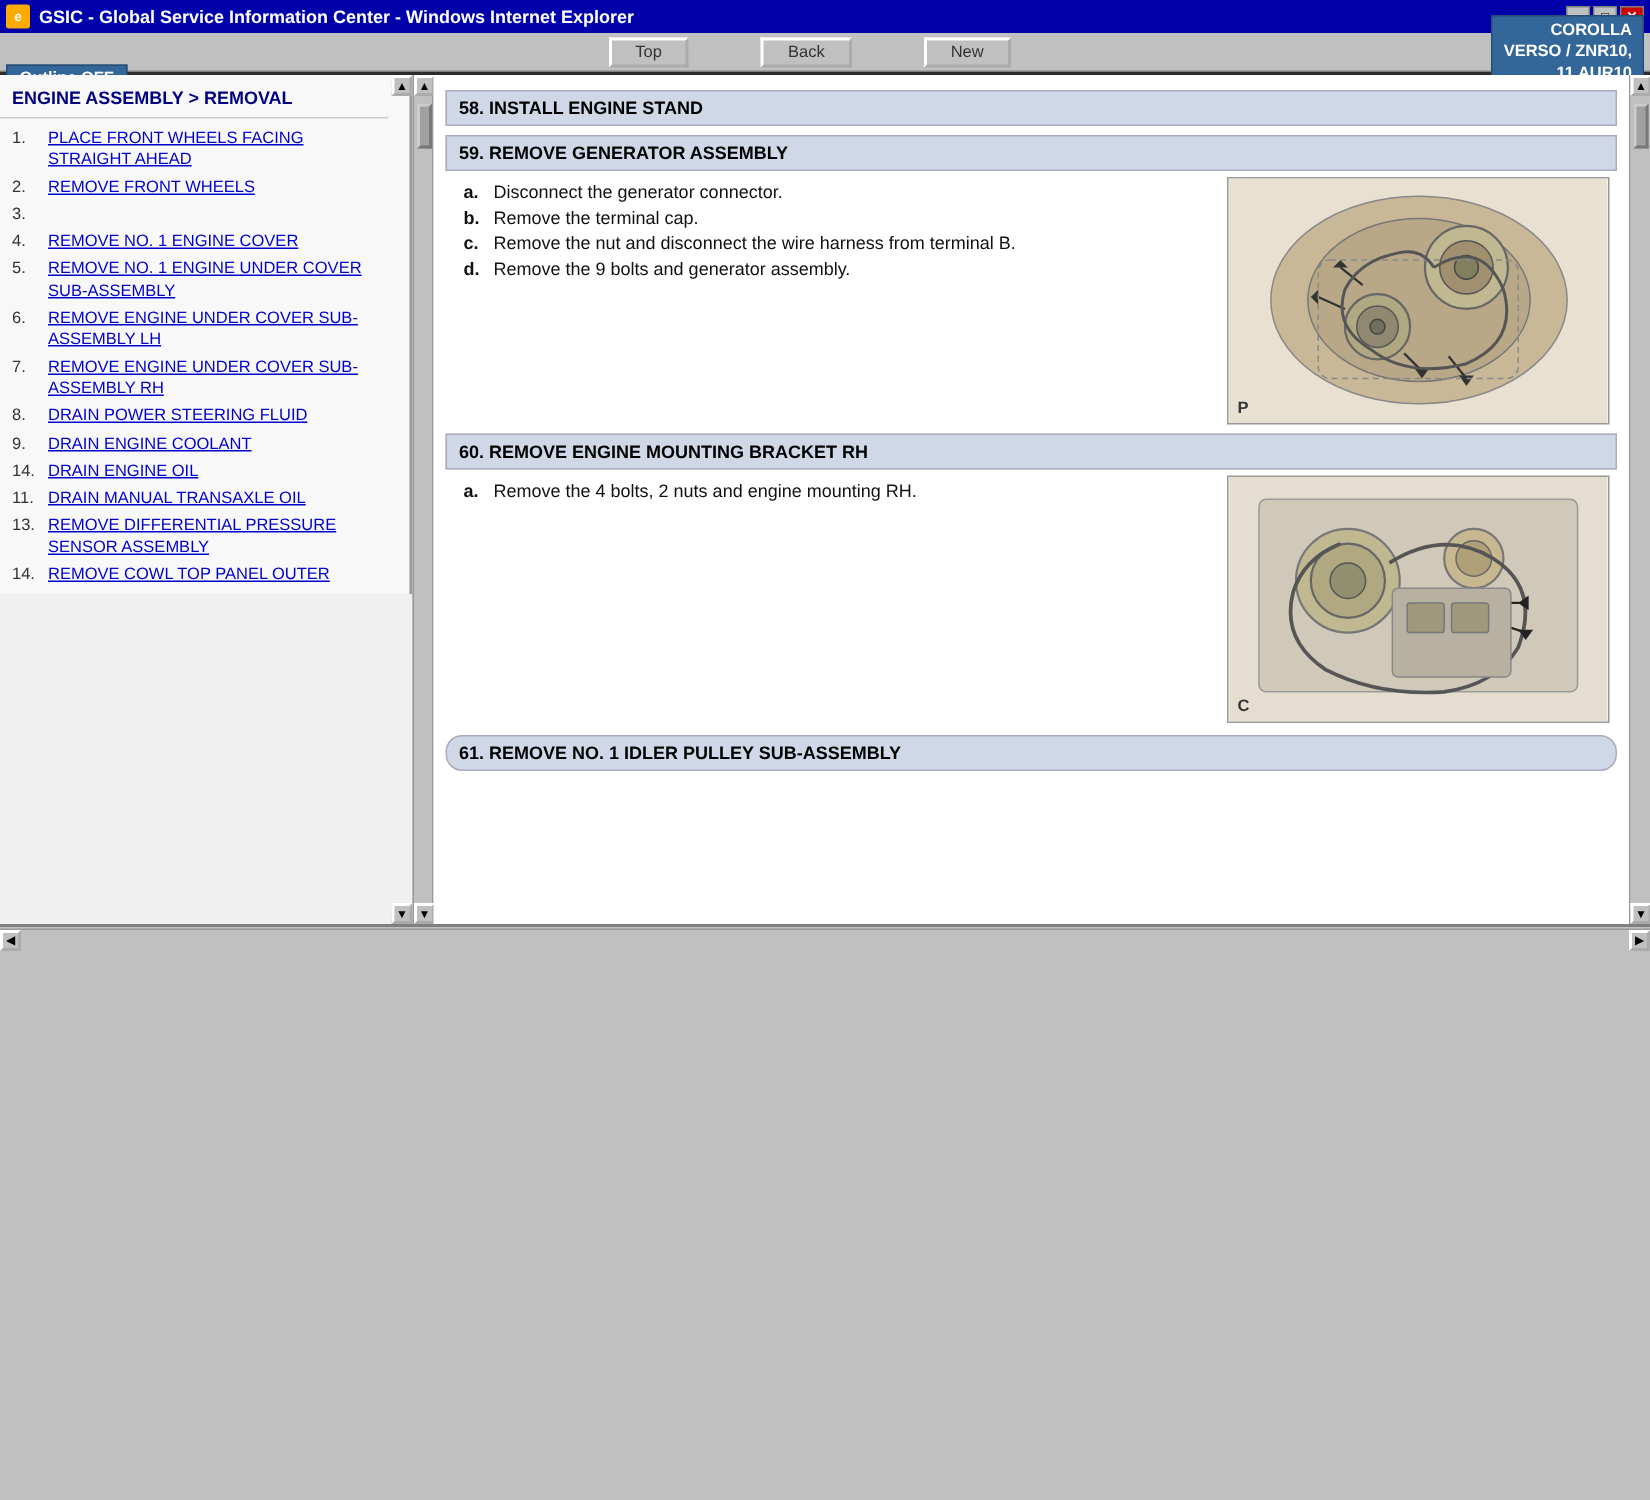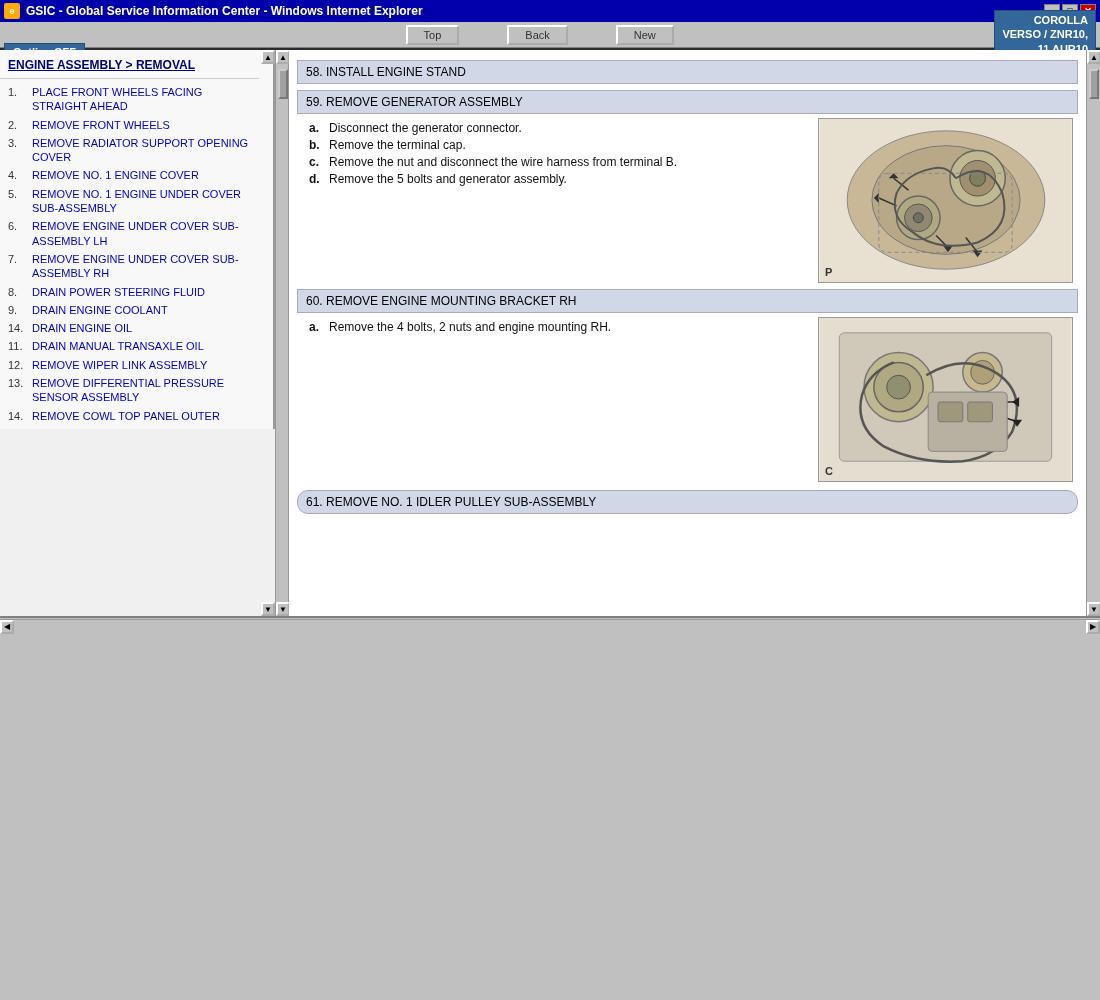--- a/index.html
+++ b/index.html
@@ -78,52 +78,52 @@
       overflow-y: auto;
       padding: 4px 0;
     }
     .sidebar-title {
       font-size: 12px;
       font-weight: bold;
       color: #000080;
       padding: 4px 8px 6px 8px;
       border-bottom: 1px solid #ccc;
       margin-bottom: 4px;
-      text-decoration: underline;
     }
     .sidebar-item {
       display: flex;
       padding: 2px 8px;
       cursor: pointer;
       line-height: 1.3;
       font-size: 11px;
     }
     .sidebar-item .num {
       min-width: 24px;
       color: #333;
       font-size: 11px;
     }
     .sidebar-item .label {
       color: #0000cc;
+      text-decoration: underline;
       font-size: 11px;
     }
 
     
     .content-panel {
       flex: 1;
       overflow-y: auto;
       background: white;
       padding: 4px 8px;
     }
     .section-header {
       background: #d0d8e8;
       border: 1px solid #aab;
       padding: 4px 8px;
       font-size: 12px;
-      font-weight: normal;
+      font-weight: bold;
       margin: 6px 0 4px 0;
       color: #000;
     }
     .step {
       display: flex;
       align-items: flex-start;
       margin: 3px 0 3px 12px;
       font-size: 12px;
       color: #111;
     }
@@ -262,21 +262,20 @@
           <div class="sidebar-item">
             <span class="num">1.</span>
             <span class="label">PLACE FRONT WHEELS FACING STRAIGHT AHEAD</span>
           </div>
           <div class="sidebar-item">
             <span class="num">2.</span>
             <span class="label">REMOVE FRONT WHEELS</span>
           </div>
           <div class="sidebar-item">
             <span class="num">3.</span>
-            <span class="label">REMOVE RADIATOR SUPPORT OPENING COVER</span>
           </div>
           <div class="sidebar-item">
             <span class="num">4.</span>
             <span class="label">REMOVE NO. 1 ENGINE COVER</span>
           </div>
           <div class="sidebar-item">
             <span class="num">5.</span>
             <span class="label">REMOVE NO. 1 ENGINE UNDER COVER SUB-ASSEMBLY</span>
           </div>
           <div class="sidebar-item">
@@ -295,24 +294,20 @@
             <span class="num">9.</span>
             <span class="label">DRAIN ENGINE COOLANT</span>
           </div>
           <div class="sidebar-item">
             <span class="num">14.</span>
             <span class="label">DRAIN ENGINE OIL</span>
           </div>
           <div class="sidebar-item">
             <span class="num">11.</span>
             <span class="label">DRAIN MANUAL TRANSAXLE OIL</span>
-          </div>
-          <div class="sidebar-item">
-            <span class="num">12.</span>
-            <span class="label">REMOVE WIPER LINK ASSEMBLY</span>
           </div>
           <div class="sidebar-item">
             <span class="num">13.</span>
             <span class="label">REMOVE DIFFERENTIAL PRESSURE SENSOR ASSEMBLY</span>
           </div>
           <div class="sidebar-item">
             <span class="num">14.</span>
             <span class="label">REMOVE COWL TOP PANEL OUTER</span>
           </div>
         </div>
@@ -342,21 +337,21 @@
         <div class="step">
           <span class="step-letter">b.</span>
           <span class="step-text">Remove the terminal cap.</span>
         </div>
         <div class="step">
           <span class="step-letter">c.</span>
           <span class="step-text">Remove the nut and disconnect the wire harness from terminal B.</span>
         </div>
         <div class="step">
           <span class="step-letter">d.</span>
-          <span class="step-text">Remove the 5 bolts and generator assembly.</span>
+          <span class="step-text">Remove the 9 bolts and generator assembly.</span>
         </div>
       </div>
       <div class="diagram-col">
         <div class="diagram-box">
           
           <svg class="engine-svg" viewBox="0 0 255 165" xmlns="http://www.w3.org/2000/svg">
             <rect width="255" height="165" fill="#e8e0d0"></rect>
 
             <ellipse cx="128" cy="82" rx="100" ry="70" fill="#c8b898" stroke="#888" stroke-width="1"></ellipse>
             <ellipse cx="128" cy="82" rx="75" ry="55" fill="#b8a888" stroke="#777" stroke-width="1"></ellipse>

